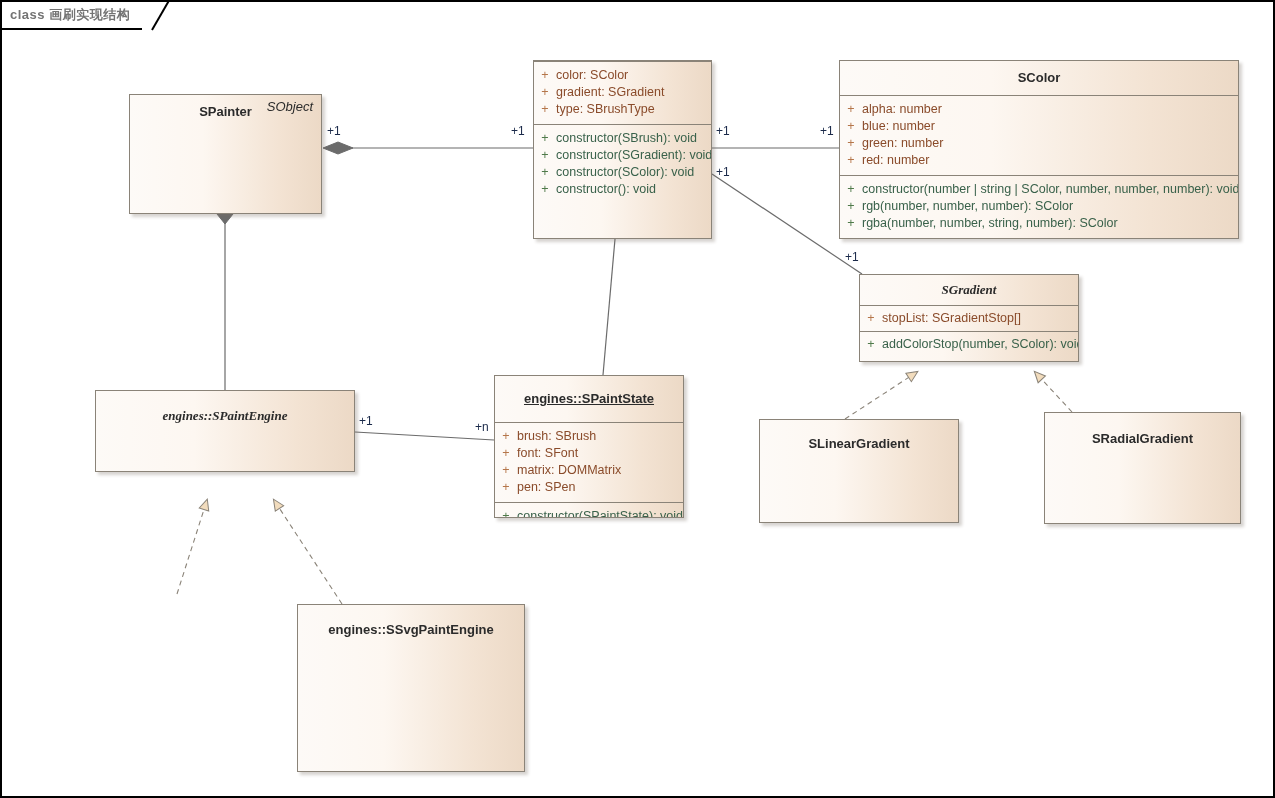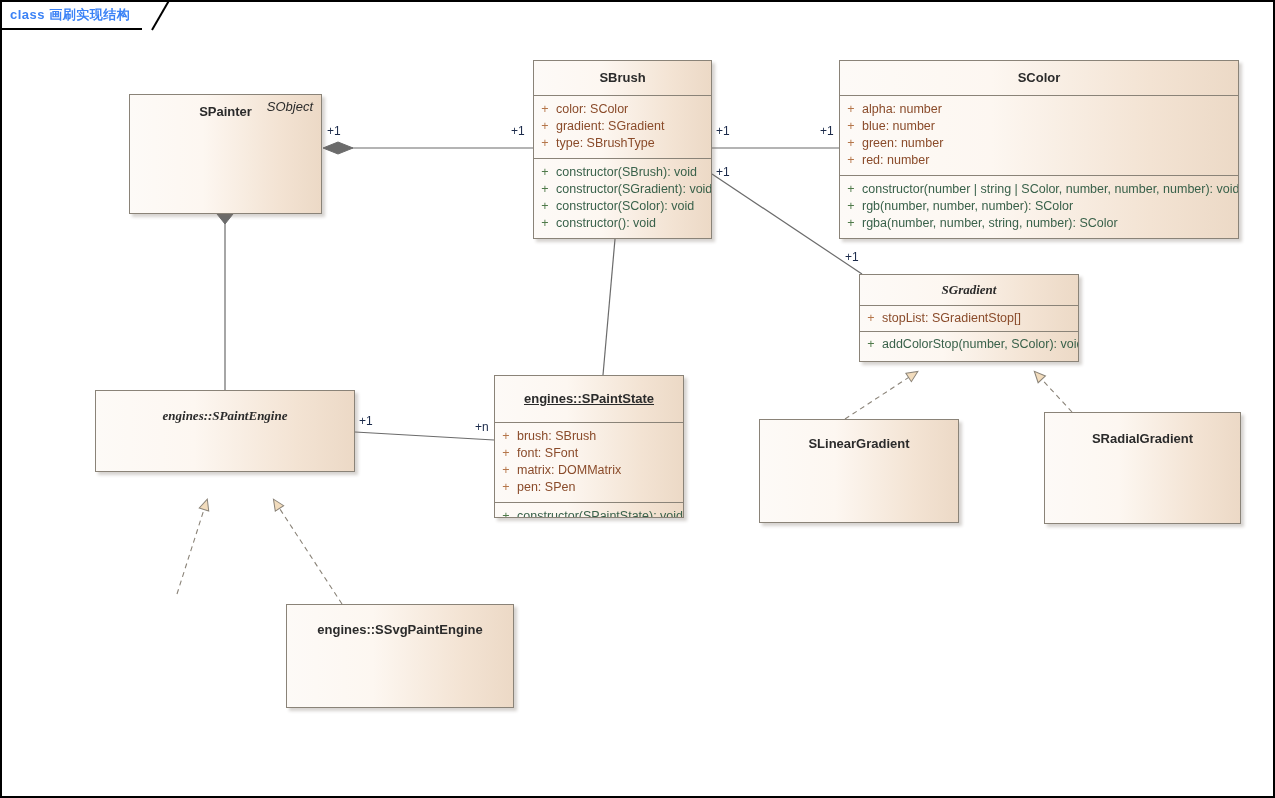--- a/index.html
+++ b/index.html
@@ -43,21 +43,21 @@
     background: #000000;
     transform: rotate(30deg);
     transform-origin: bottom center;
   }
   #frame-tab-label {
     position: absolute;
     left: 8px;
     top: 4px;
     font-size: 13px;
     font-weight: bold;
-    color: #3b82f6;
+    color: #737373;
     white-space: nowrap;
     letter-spacing: 0.5px;
   }
 
   
   #links {
     position: absolute;
     left: 0;
     top: 0;
     width: 1275px;
@@ -204,23 +204,20 @@
   <div class="mult" style="left:473px; top:418px;">+n</div>
 
   <div class="cls plain" style="left:127px; top:92px; width:193px; height:120px;">
     <div class="cls-title">
       <span class="cls-stereo">SObject</span>
       <span>SPainter</span>
     </div>
   </div>
 
   <div class="cls" style="left:531px; top:58px; width:179px; height:179px;">
-    <div class="cls-title">
-      <span>SBrush</span>
-    </div>
     <div class="sep cmp">
       <div class="row attr">
           <span class="vis">+</span>
           <span class="nm">color: SColor</span>
         </div>
       <div class="row attr">
           <span class="vis">+</span>
           <span class="nm">gradient: SGradient</span>
         </div>
       <div class="row attr">
@@ -334,21 +331,21 @@
     </div>
   </div>
 
   <div class="cls plain" style="left:93px; top:388px; width:260px; height:82px;">
     <div class="cls-title abstract" style="padding-top:18px;">
       <span>engines::SPaintEngine</span>
     </div>
   </div>
 
 
-  <div class="cls plain" style="left:284px; top:602px; width:228px; height:104px;">
+  <div class="cls plain" style="left:295px; top:602px; width:228px; height:168px;">
     <div class="cls-title" style="padding-top:18px;">
       <span>engines::SSvgPaintEngine</span>
     </div>
   </div>
 
   <div class="cls plain" style="left:757px; top:417px; width:200px; height:104px;">
     <div class="cls-title" style="padding-top:17px;">
       <span>SLinearGradient</span>
     </div>
   </div>

